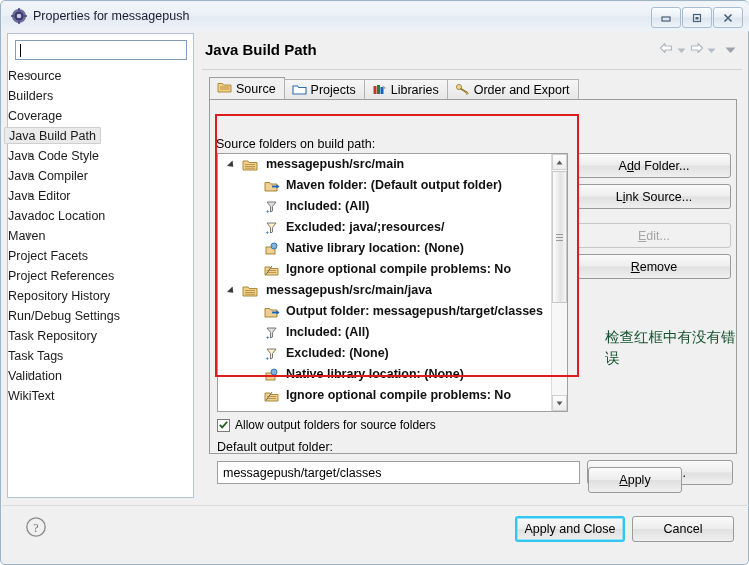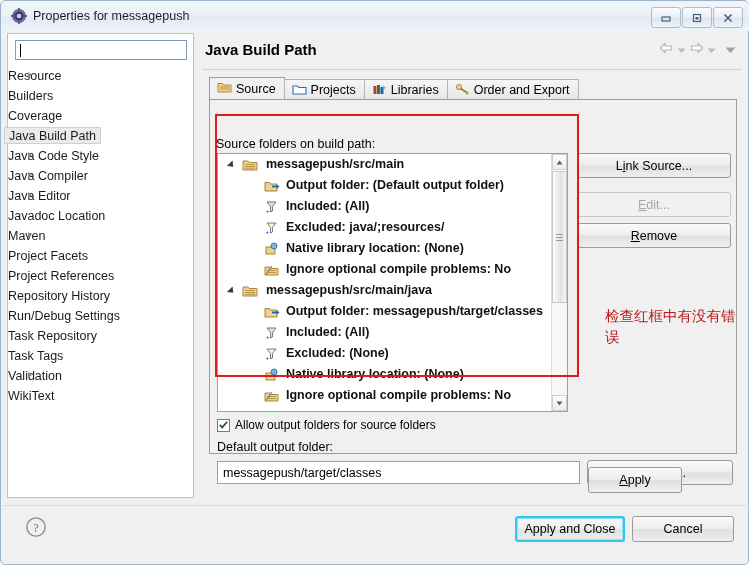--- a/index.html
+++ b/index.html
@@ -169,22 +169,22 @@
     font-size:12.5px;
   }
   .browse{width:146px;height:25px;}
   .applybtn{position:absolute;left:388px;top:434px;width:94px;height:26px;}
   
   .redbox{
     position:absolute;left:214px;top:113px;width:364px;height:263px;
     border:2px solid #e01b1b;box-sizing:border-box;pointer-events:none;
   }
   .annot{
-    position:absolute;left:604px;top:305px;width:140px;
-    color:#b91c1c;font-size:14.5px;line-height:21px;
+    position:absolute;left:604px;top:326px;width:140px;
+    color:#14532d;font-size:14.5px;line-height:21px;
     font-family:"DejaVu Sans",sans-serif;
   }
   
   .footsep{position:absolute;left:1px;top:504px;width:747px;height:1px;background:#dcdcdc;}
   .helpicon{position:absolute;left:24px;top:515px;width:22px;height:22px;}
   .footbtns{position:absolute;right:14px;top:515px;display:flex;gap:7px;}
   .footbtns .btn{height:26px;}
   .btn-apply-close{
     width:110px;border:2px solid #33c6ef;border-radius:3px;
     box-shadow:0 0 0 1px #8fe2f7 inset;
@@ -328,21 +328,21 @@
       <div class="srcbox">
         <div id="src-rows" style="position:absolute;left:0;top:0;width:335px;">
             <div class="srow root"><span class="exp"></span><span class="ic"><svg width="16" height="16" viewBox="0 0 16 16">
                   <path d="M1 4 L6 4 L7.2 5.5 L15 5.5 L15 13 L1 13 Z" fill="#f3cf8d" stroke="#a07f2d" stroke-width="0.9"></path>
                   <path d="M3 7.5 L13 7.5 M3 9.5 L13 9.5 M3 11.2 L13 11.2" stroke="#a07f2d" stroke-width="0.7"></path>
                 </svg></span><span class="txt">messagepush/src/main</span></div>
             <div class="srow child"><span class="ic"><svg width="16" height="16" viewBox="0 0 16 16">
                   <path d="M1 4.5 L5.5 4.5 L6.6 6 L13 6 L13 13 L1 13 Z" fill="#f0cf92" stroke="#9c7c2c" stroke-width="0.9"></path>
                   <path d="M8 8.5 L14.5 8.5" stroke="#1565c0" stroke-width="1.8"></path>
                   <path d="M12.5 6.6 L15.5 8.5 L12.5 10.4 Z" fill="#1565c0"></path>
-                </svg></span><span class="txt">Output folder: (Default output folder)</span></div>
+                </svg></span><span class="txt">Maven folder: (Default output folder)</span></div>
             <div class="srow child"><span class="ic"><svg width="16" height="16" viewBox="0 0 16 16">
                   <path d="M3 3 L12 3 L8.5 7.5 L8.5 12 L6.5 13 L6.5 7.5 Z" fill="#e0e0e0" stroke="#6b6b6b" stroke-width="0.9"></path>
                   <text x="2" y="14" font-size="6" fill="#1565c0" font-family="Liberation Sans, sans-serif">+</text>
                 </svg></span><span class="txt">Included: (All)</span></div>
             <div class="srow child"><span class="ic"><svg width="16" height="16" viewBox="0 0 16 16">
                   <path d="M3 3 L12 3 L8.5 7.5 L8.5 12 L6.5 13 L6.5 7.5 Z" fill="#fff3c4" stroke="#6b6b6b" stroke-width="0.9"></path>
                   <text x="1.5" y="14" font-size="6" fill="#1565c0" font-family="Liberation Sans, sans-serif">+</text>
                 </svg></span><span class="txt">Excluded: java/;resources/</span></div>
             <div class="srow child"><span class="ic"><svg width="16" height="16" viewBox="0 0 16 16">
                   <rect x="2" y="6" width="9" height="7" fill="#f0cf92" stroke="#9c7c2c" stroke-width="0.9"></rect>
@@ -402,20 +402,23 @@
           <div class="sb-btn bot">
             <svg width="7" height="5" viewBox="0 0 7 5">
                 <path d="M0.5 0.5 L6.5 0.5 L3.5 4.5 Z" fill="#5a5a5a"></path>
               </svg>
           </div>
         </div>
       </div>
 
       <div class="sidebtns" id="side-buttons">
           <div class="btn">
+            <span>A<span class="u">d</span>d Folder...</span>
+          </div>
+          <div class="btn">
             <span>L<span class="u">i</span>nk Source...</span>
           </div>
           <div class="gap"></div>
           <div class="btn disabled">
             <span><span class="u">E</span>dit...</span>
           </div>
           <div class="btn">
             <span><span class="u">R</span>emove</span>
           </div>
         </div>

